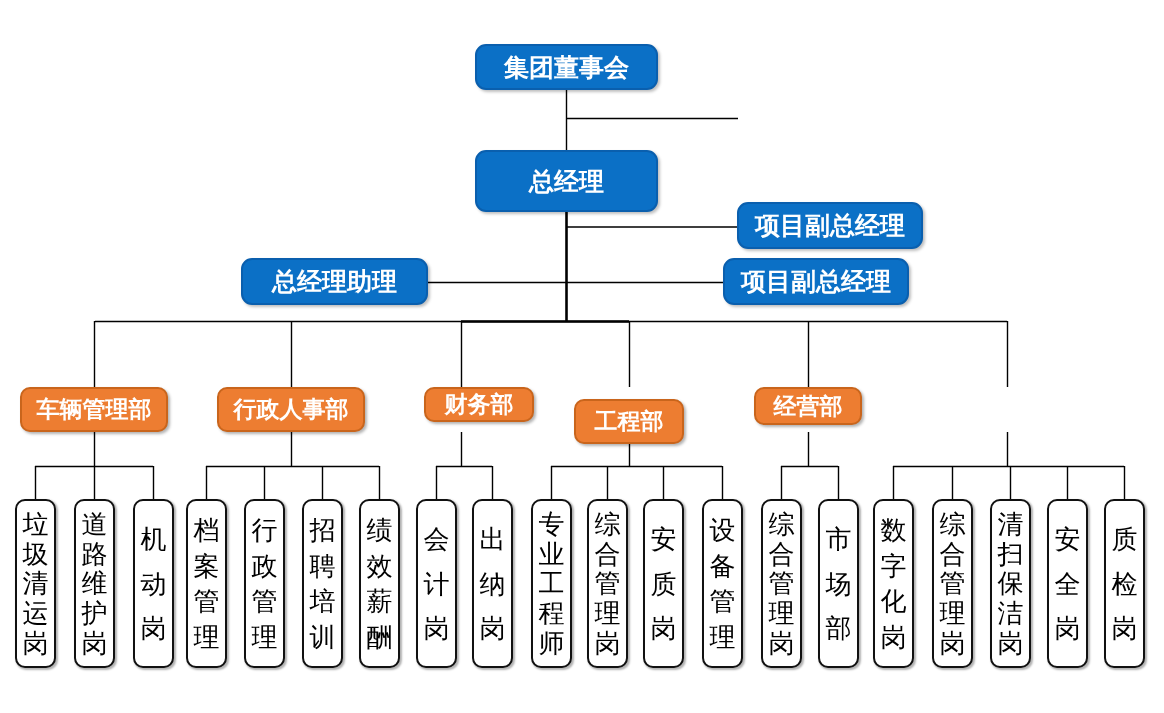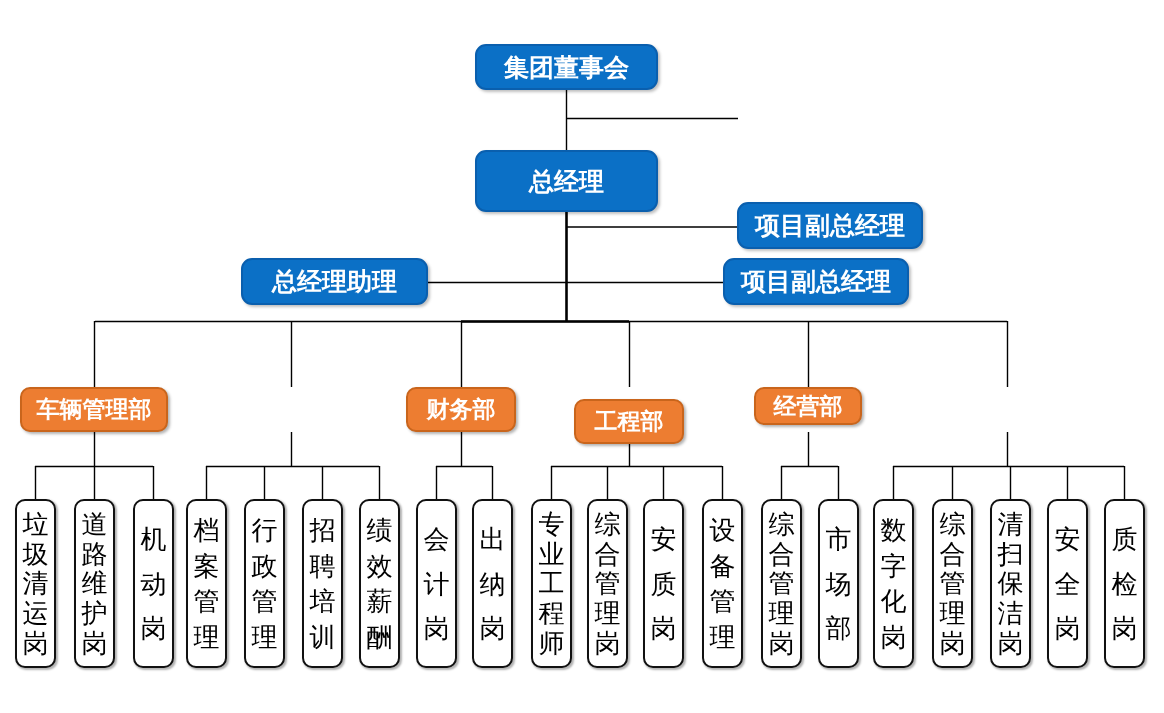--- a/index.html
+++ b/index.html
@@ -60,21 +60,22 @@
     <path d="M35.5 466 V499 M94.5 466 V499 M153.5 466 V499 M206.5 466 V499 M264.5 466 V499 M322.5 466 V499 M379.5 466 V499 M436.5 466 V499 M492.5 466 V499 M551.5 466 V499 M607.5 466 V499 M663.5 466 V499 M722.5 466 V499 M781.5 466 V499 M838.5 466 V499 M893.5 466 V499 M952.5 466 V499 M1010.5 466 V499 M1067.5 466 V499 M1124.5 466 V499" stroke="#000000" stroke-width="1.4" fill="none"></path>
   </svg>
 
   <div class="node node-exec" style="left:475px;top:44px;width:183px;height:46px">集团董事会</div>
   <div class="node node-exec" style="left:475px;top:150px;width:183px;height:62px">总经理</div>
   <div class="node node-exec" style="left:737px;top:202px;width:186px;height:47px">项目副总经理</div>
   <div class="node node-exec" style="left:241px;top:258px;width:187px;height:47px">总经理助理</div>
   <div class="node node-exec" style="left:723px;top:258px;width:186px;height:47px">项目副总经理</div>
 
   <div class="node node-dept" style="left:20px;top:387px;width:148px;height:45px">车辆管理部</div>
-  <div class="node node-dept" style="left:406px;top:387px;width:110px;height:45px">财务部</div>
+  <div class="node node-dept" style="left:217px;top:387px;width:148px;height:45px">行政人事部</div>
+  <div class="node node-dept" style="left:424px;top:387px;width:110px;height:35px">财务部</div>
   <div class="node node-dept" style="left:574px;top:399px;width:110px;height:45px">工程部</div>
   <div class="node node-dept" style="left:754px;top:387px;width:108px;height:38px">经营部</div>
 
   <div class="node node-pos vtext" style="left:15px;top:499px;width:41px;height:169px">
       <span>垃</span>
       <span>圾</span>
       <span>清</span>
       <span>运</span>
       <span>岗</span>
     </div>

